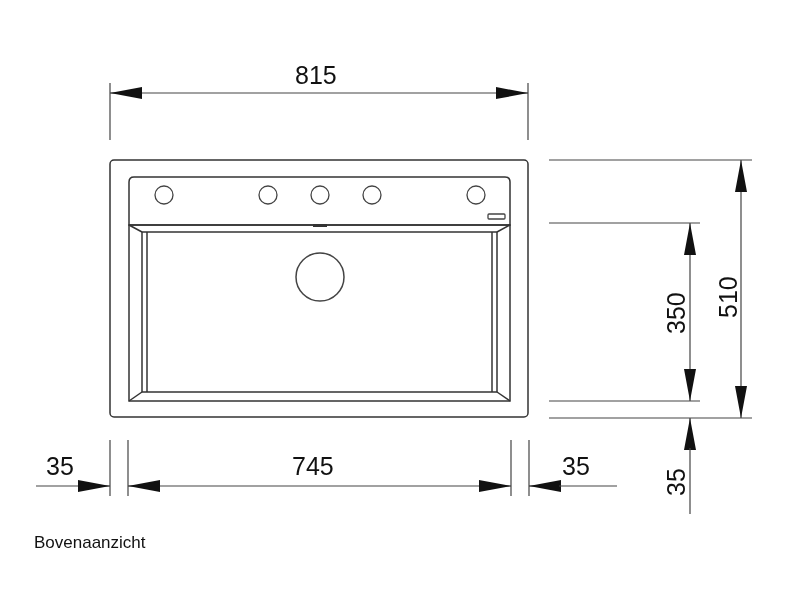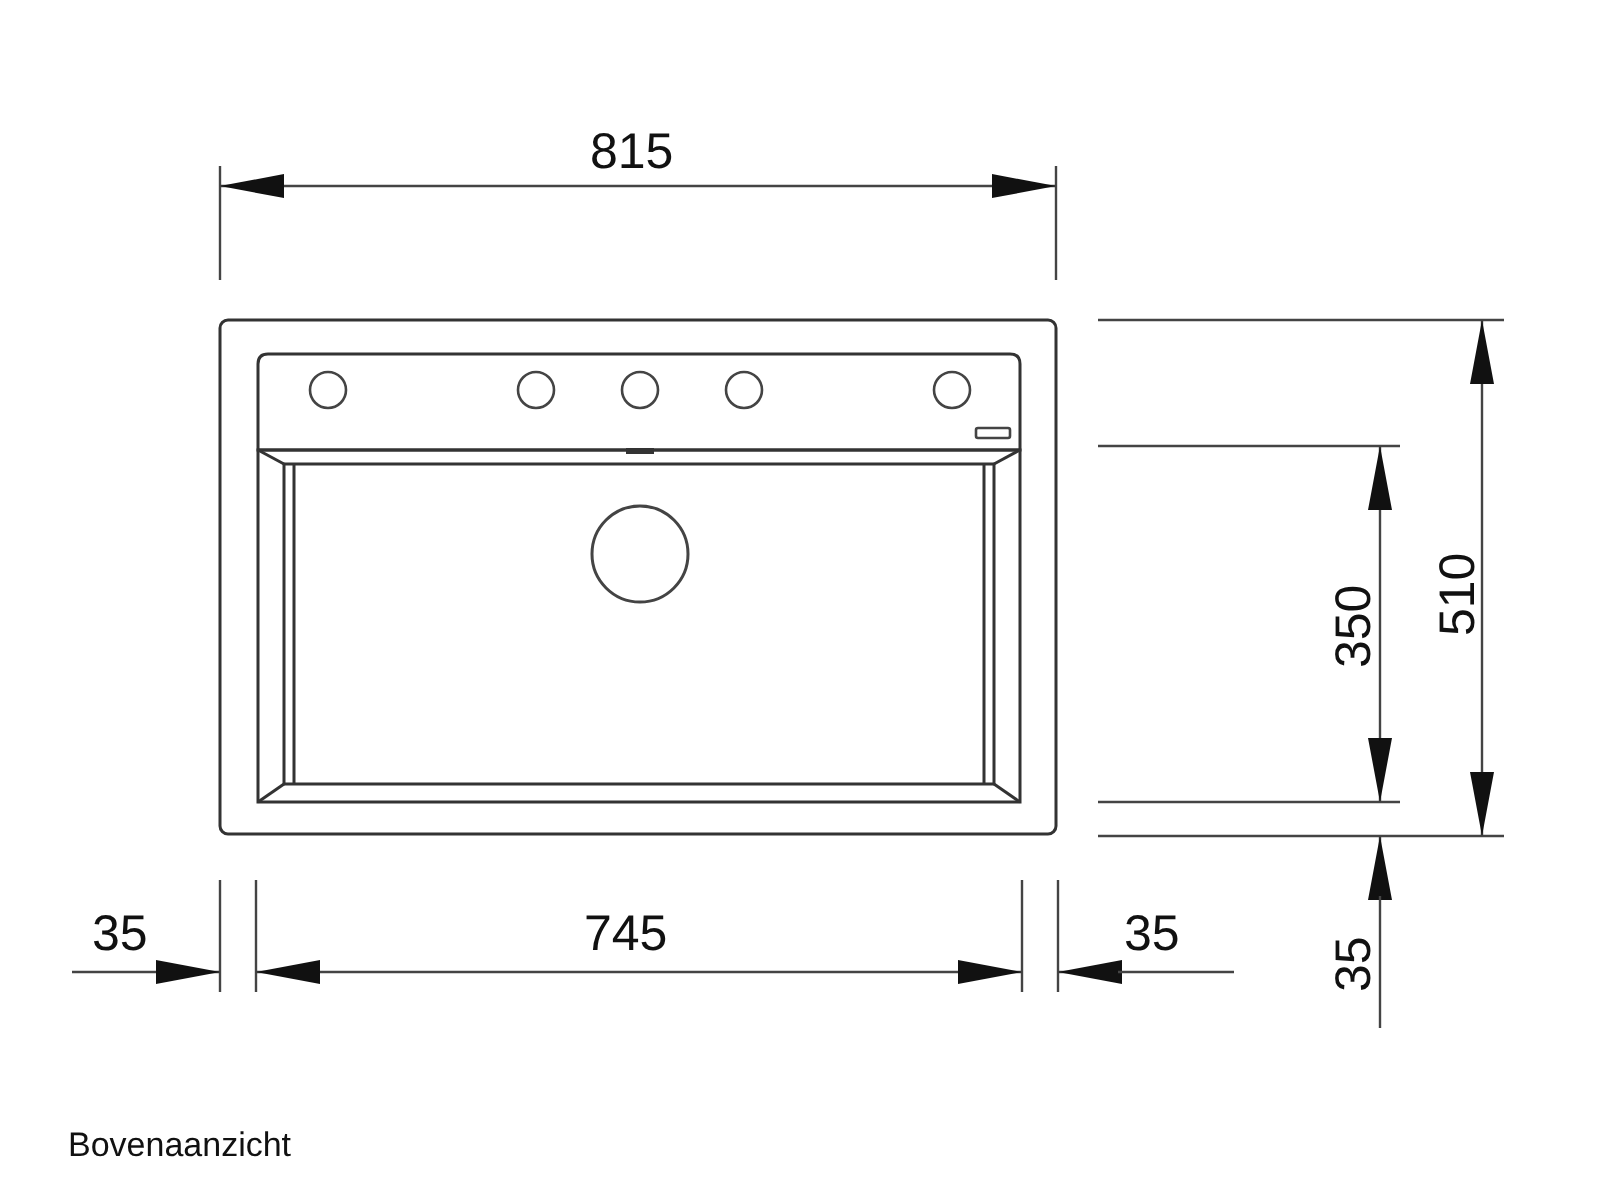--- a/index.html
+++ b/index.html
@@ -1,19 +1,19 @@
 <!DOCTYPE html>
 <html><head>
   <meta charset="utf-8">
   <style>
     html, body { margin: 0; padding: 0; background: #ffffff; }
     body { width: 800px; height: 593px; position: relative; overflow: hidden; font-family: "Liberation Sans", sans-serif; }
     svg { position: absolute; left: 0; top: 0; }
     .dim-text { font-family: "Liberation Sans", sans-serif; font-size: 25px; fill: #111111; }
-    .caption { position: absolute; left: 34px; top: 563px; font-family: "Liberation Sans", sans-serif; font-size: 17px; color: #111111; }
+    .caption { position: absolute; left: 34px; top: 533px; font-family: "Liberation Sans", sans-serif; font-size: 17px; color: #111111; }
   </style>
 </head>
 <body>
 
 <svg width="800" height="593" viewBox="0 0 800 593">
   <defs>
     <marker id="ah" viewBox="0 0 32 12" refX="32" refY="6" markerWidth="32" markerHeight="12" markerUnits="userSpaceOnUse" orient="auto">
       <path d="M0,0 L32,6 L0,12 Z" fill="#111"></path>
     </marker>
   </defs>

